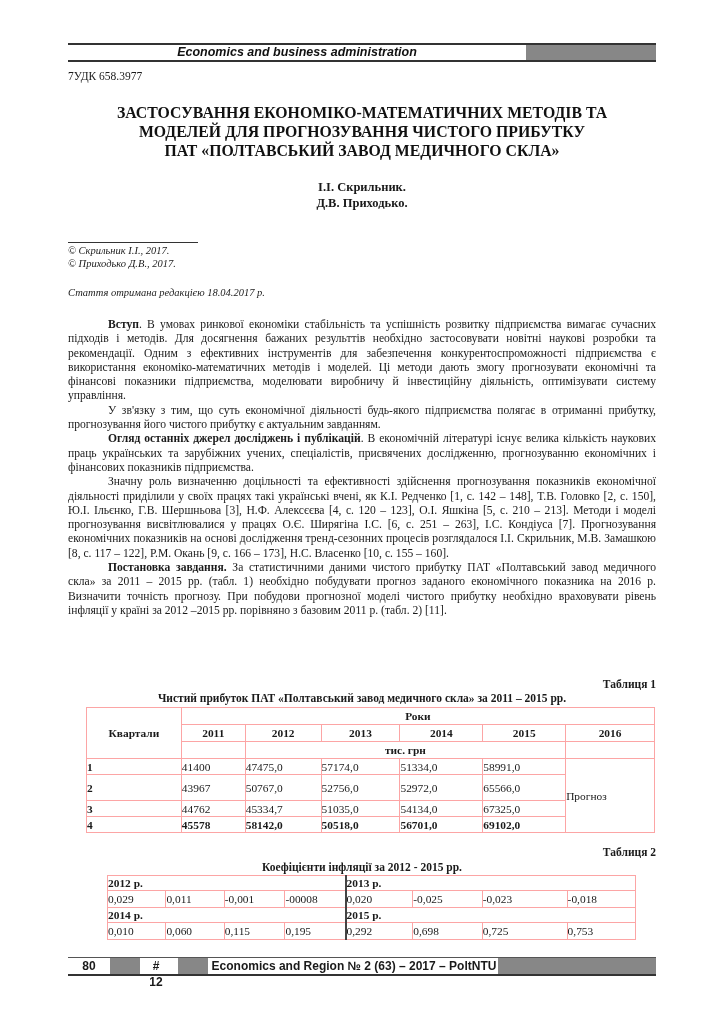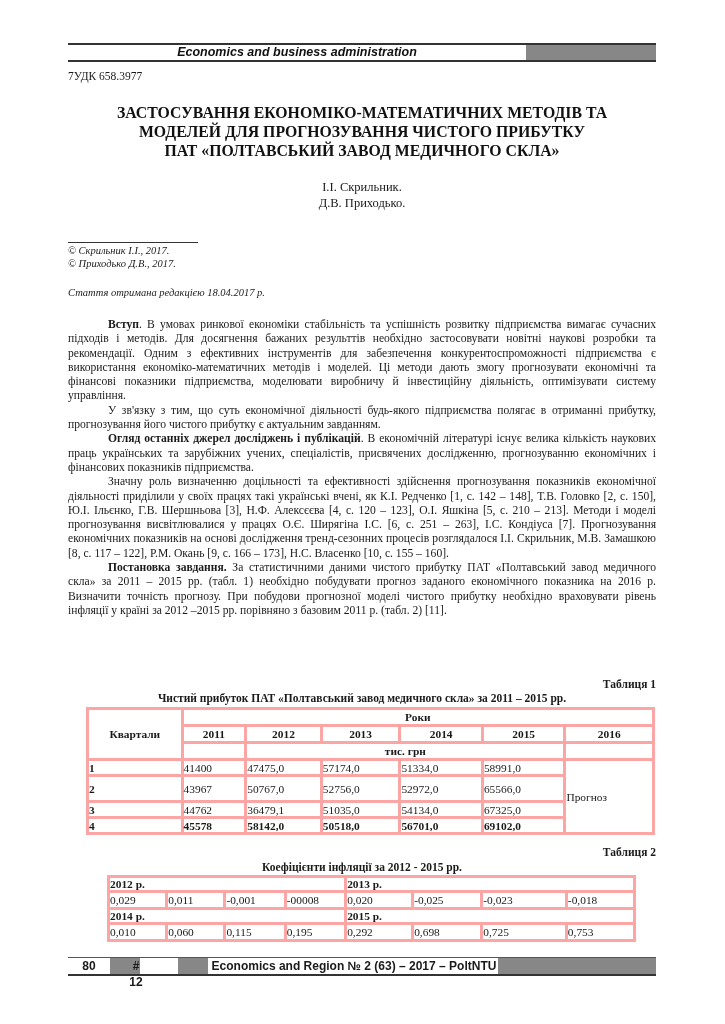--- a/index.html
+++ b/index.html
@@ -19,21 +19,21 @@
   }
   .hdr-gray { position: absolute; left: 458px; top: 0; right: 0; height: 15px; background: #878787; }
 
   .udk { position: absolute; left: 68px; top: 70px; font-size: 11.5px; }
   .title {
     position: absolute; left: 68px; top: 103px; width: 588px; text-align: center;
     font-weight: bold; font-size: 15.8px; line-height: 19px; color: #111;
   }
   .authors {
     position: absolute; left: 68px; top: 180px; width: 588px; text-align: center;
-    font-weight: normal; font-size: 12.5px; line-height: 15.5px;
+    font-weight: bold; font-size: 12.5px; line-height: 15.5px;
   }
   .copyrule { position: absolute; left: 68px; top: 242px; width: 130px; border-top: 1px solid #333; }
   .copy {
     position: absolute; left: 68px; top: 244px; font-style: italic; font-size: 10.5px; line-height: 13px;
   }
   .received {
     position: absolute; left: 68px; top: 287px; font-style: italic; font-size: 10.5px;
   }
   .body {
     position: absolute; left: 68px; top: 318px; width: 588px;
@@ -43,38 +43,38 @@
   .body b { font-weight: bold; }
 
   .tcap-num {
     position: absolute; right: 69px; font-weight: bold; font-size: 11.5px;
   }
   .tcap-title {
     position: absolute; left: 68px; width: 588px; text-align: center;
     font-weight: bold; font-size: 11.5px;
   }
   table { border-collapse: collapse; position: absolute; font-size: 11.4px; }
-  table td, table th { border: 3px solid #fca5a5; padding: 0; }
+  table td, table th { border: 1px solid #fca5a5; padding: 0; }
   .t1 { left: 86px; top: 707px; width: 569px; }
   .t1 th { font-weight: bold; }
   .t1 .bold td { font-weight: bold; }
   .t2 { left: 107px; top: 875px; width: 529px; }
   .t2 .yr { font-weight: bold; }
   .t2 .mid { border-right: 2px solid #444; }
 
   .ftr {
     position: absolute; left: 68px; top: 957px; width: 588px; height: 19px;
     border-top: 1px solid #555; border-bottom: 2px solid #333; box-sizing: border-box;
     font-family: "Liberation Sans", sans-serif; font-weight: bold;
     font-size: 12px; line-height: 16px;
   }
   .ftr div { position: absolute; top: 0; height: 16px; text-align: center; }
   .f-page { left: 0; width: 42px; }
   .f-g1 { left: 42px; width: 30px; background: #878787; }
-  .f-issue { left: 60px; width: 16px; }
+  .f-issue { left: 80px; width: 16px; }
   .f-g2 { left: 110px; width: 30px; background: #878787; }
   .f-journal { left: 140px; width: 292px; }
   .f-g3 { left: 430px; right: 0; background: #878787; }
 </style>
 </head>
 <body>
 
 <div class="hdr">
   <div class="hdr-title">Economics and business administration</div>
   <div class="hdr-gray"></div>
@@ -153,21 +153,21 @@
     <td style="font-weight:bold">2</td>
     <td>43967</td>
     <td>50767,0</td>
     <td>52756,0</td>
     <td>52972,0</td>
     <td>65566,0</td>
   </tr>
   <tr style="height:16px">
     <td style="font-weight:bold">3</td>
     <td>44762</td>
-    <td>36479,1</td>
+    <td>45334,7</td>
     <td>51035,0</td>
     <td>54134,0</td>
     <td>67325,0</td>
   </tr>
   <tr class="bold" style="height:16px">
     <td>4</td>
     <td>45578</td>
     <td>58142,0</td>
     <td>50518,0</td>
     <td>56701,0</td>

